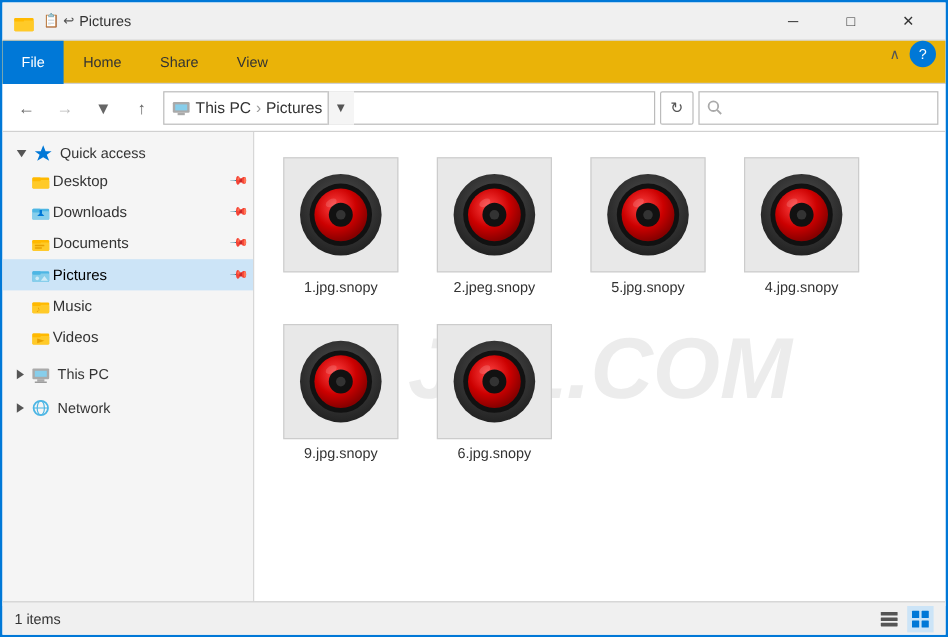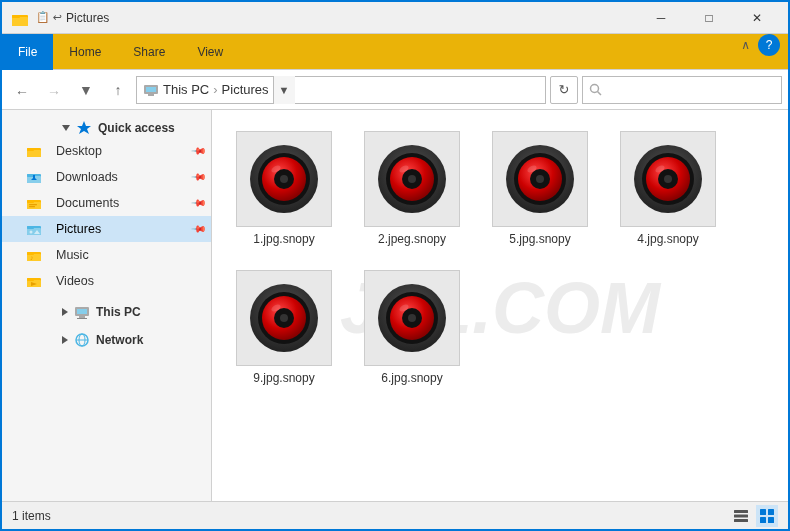--- a/index.html
+++ b/index.html
@@ -154,31 +154,30 @@
       min-width: 210px;
       background: #f5f5f5;
       border-right: 1px solid #d0d0d0;
       overflow-y: auto;
       padding: 4px 0;
     }
     .sidebar-section-header {
       padding: 6px 12px 2px 12px;
       font-size: 12px;
       color: #333;
-      font-weight: 700;
+      font-weight: 400;
       display: flex; align-items: center; gap: 6px;
       cursor: pointer;
-      margin-left: 48px;
     }
     .sidebar-item {
       height: 26px;
       padding: 0 12px 0 24px;
       display: flex;
       align-items: center;
-      gap: 14px;
+      gap: 2px;
       cursor: pointer;
       color: #333;
       font-size: 12.5px;
       position: relative;
     }
     .sidebar-item.active {
       background: #cce4f7;
       color: #000;
     }
     .sidebar-item .pin-icon {

